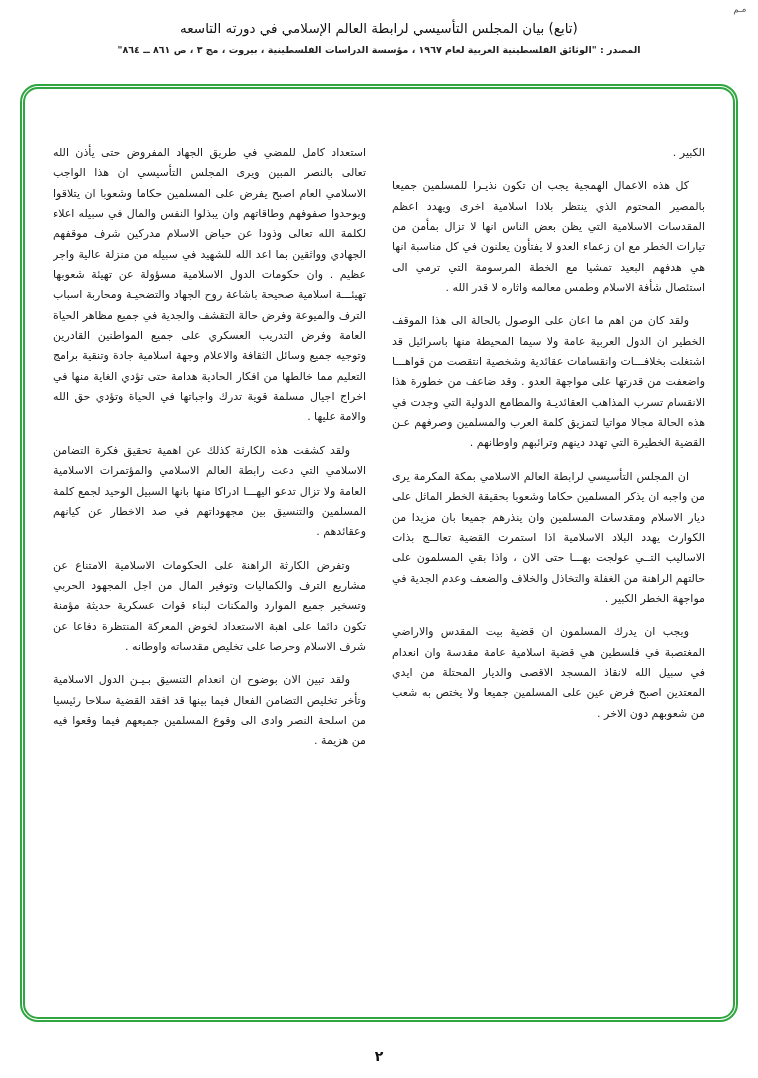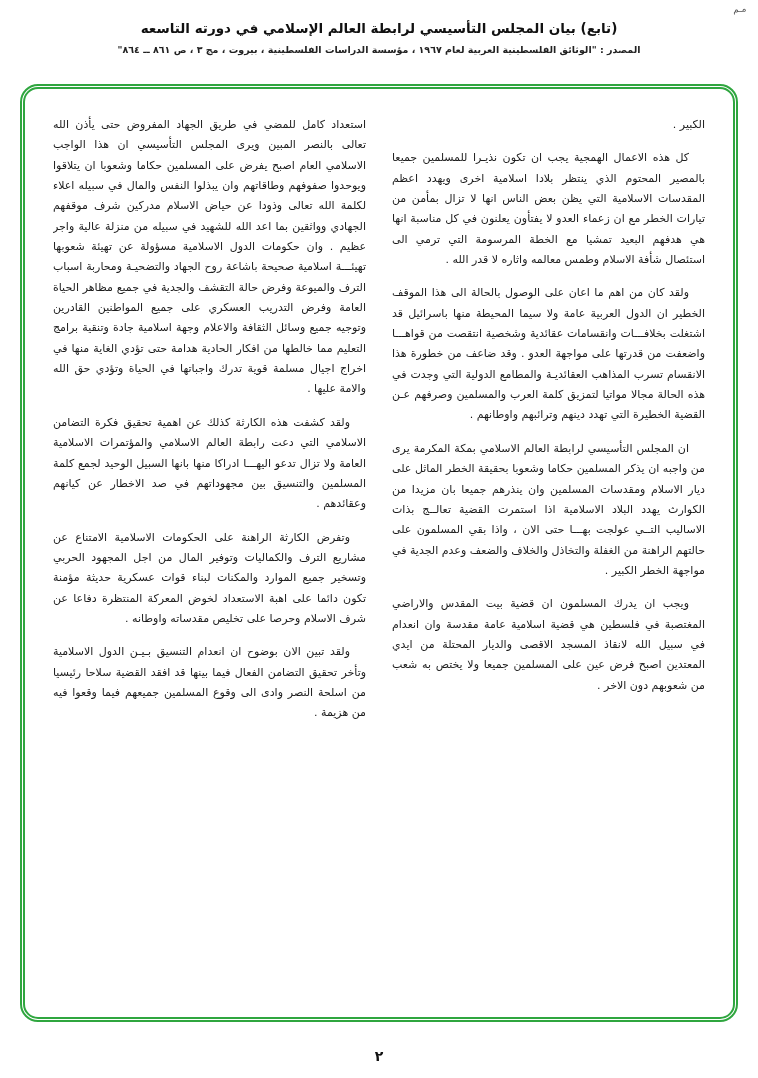--- a/index.html
+++ b/index.html
@@ -27,21 +27,21 @@
   }
   
   .corner-mark { left: auto; right: 12px; }
 
   .header {
     padding-top: 20px;
     text-align: center;
   }
   .title {
     font-size: 13.5px;
-    font-weight: bold;
+    font-weight: normal;
     color: #111;
     letter-spacing: 0;
   }
   .source {
     margin-top: 8px;
     font-size: 9.5px;
     font-weight: bold;
     color: #222;
   }
 
@@ -73,20 +73,21 @@
     color: #1c1c1c;
     text-align: justify;
     overflow: hidden;
   }
   .col p {
     margin: 0 0 13px 0;
     text-indent: 16px;
   }
   .col p:first-child {
     text-indent: 0;
+    margin-top: 28px;
   }
 
   .page-number {
     position: absolute;
     bottom: 14px;
     left: 0;
     right: 0;
     text-align: center;
     font-size: 14px;
     font-weight: bold;
@@ -111,20 +112,20 @@
           <p>الكبير .</p>
           <p>كل هذه الاعمال الهمجية يجب ان تكون نذيـرا للمسلمين جميعا بالمصير المحتوم الذي ينتظر بلادا اسلامية اخرى ويهدد اعظم المقدسات الاسلامية التي يظن بعض الناس انها لا تزال بمأمن من تيارات الخطر مع ان زعماء العدو لا يفتأون يعلنون في كل مناسبة انها هي هدفهم البعيد تمشيا مع الخطة المرسومة التي ترمي الى استئصال شأفة الاسلام وطمس معالمه واثاره لا قدر الله .</p>
           <p>ولقد كان من اهم ما اعان على الوصول بالحالة الى هذا الموقف الخطير ان الدول العربية عامة ولا سيما المحيطة منها باسرائيل قد اشتغلت بخلافـــات وانقسامات عقائدية وشخصية انتقصت من قواهـــا واضعفت من قدرتها على مواجهة العدو . وقد ضاعف من خطورة هذا الانقسام تسرب المذاهب العقائديـة والمطامع الدولية التي وجدت في هذه الحالة مجالا مواتيا لتمزيق كلمة العرب والمسلمين وصرفهم عـن القضية الخطيرة التي تهدد دينهم وترائبهم واوطانهم .</p>
           <p>ان المجلس التأسيسي لرابطة العالم الاسلامي بمكة المكرمة يرى من واجبه ان يذكر المسلمين حكاما وشعوبا بحقيقة الخطر الماثل على ديار الاسلام ومقدسات المسلمين وان ينذرهم جميعا بان مزيدا من الكوارث يهدد البلاد الاسلامية اذا استمرت القضية تعالــج بذات الاساليب التــي عولجت بهـــا حتى الان ، واذا بقي المسلمون على حالتهم الراهنة من الغفلة والتخاذل والخلاف والضعف وعدم الجدية في مواجهة الخطر الكبير .</p>
           <p>ويجب ان يدرك المسلمون ان قضية بيت المقدس والاراضي المغتصبة في فلسطين هي قضية اسلامية عامة مقدسة وان انعدام في سبيل الله لانقاذ المسجد الاقصى والديار المحتلة من ايدي المعتدين اصبح فرض عين على المسلمين جميعا ولا يختص به شعب من شعوبهم دون الاخر .</p>
         </div>
       <div class="col col-left">
           <p>استعداد كامل للمضي في طريق الجهاد المفروض حتى يأذن الله تعالى بالنصر المبين ويرى المجلس التأسيسي ان هذا الواجب الاسلامي العام اصبح يفرض على المسلمين حكاما وشعوبا ان يتلاقوا ويوحدوا صفوفهم وطاقاتهم وان يبذلوا النفس والمال في سبيله اعلاء لكلمة الله تعالى وذودا عن حياض الاسلام مدركين شرف موقفهم الجهادي وواثقين بما اعد الله للشهيد في سبيله من منزلة عالية واجر عظيم . وان حكومات الدول الاسلامية مسؤولة عن تهيئة شعوبها تهيئـــة اسلامية صحيحة باشاعة روح الجهاد والتضحيـة ومحاربة اسباب الترف والميوعة وفرض حالة التقشف والجدية في جميع مظاهر الحياة العامة وفرض التدريب العسكري على جميع المواطنين القادرين وتوجيه جميع وسائل الثقافة والاعلام وجهة اسلامية جادة وتنقية برامج التعليم مما خالطها من افكار الحادية هدامة حتى تؤدي الغاية منها في اخراج اجيال مسلمة قوية تدرك واجباتها في الحياة وتؤدي حق الله والامة عليها .</p>
           <p>ولقد كشفت هذه الكارثة كذلك عن اهمية تحقيق فكرة التضامن الاسلامي التي دعت رابطة العالم الاسلامي والمؤتمرات الاسلامية العامة ولا تزال تدعو اليهـــا ادراكا منها بانها السبيل الوحيد لجمع كلمة المسلمين والتنسيق بين مجهوداتهم في صد الاخطار عن كيانهم وعقائدهم .</p>
           <p>وتفرض الكارثة الراهنة على الحكومات الاسلامية الامتناع عن مشاريع الترف والكماليات وتوفير المال من اجل المجهود الحربي وتسخير جميع الموارد والمكنات لبناء قوات عسكرية حديثة مؤمنة تكون دائما على اهبة الاستعداد لخوض المعركة المنتظرة دفاعا عن شرف الاسلام وحرصا على تخليص مقدساته واوطانه .</p>
-          <p>ولقد تبين الان بوضوح ان انعدام التنسيق بـيـن الدول الاسلامية وتأخر تحقيق التضامن الفعال فيما بينها قد افقد القضية سلاحا رئيسيا من اسلحة النصر وادى الى وقوع المسلمين جميعهم فيما وقعوا فيه من هزيمة .</p>
+          <p>ولقد تبين الان بوضوح ان انعدام التنسيق بـيـن الدول الاسلامية وتأخر تخليص التضامن الفعال فيما بينها قد افقد القضية سلاحا رئيسيا من اسلحة النصر وادى الى وقوع المسلمين جميعهم فيما وقعوا فيه من هزيمة .</p>
         </div>
     </div>
   </div>
 
   <div class="page-number">٢</div>
 
 </div>
 
 </body></html>

